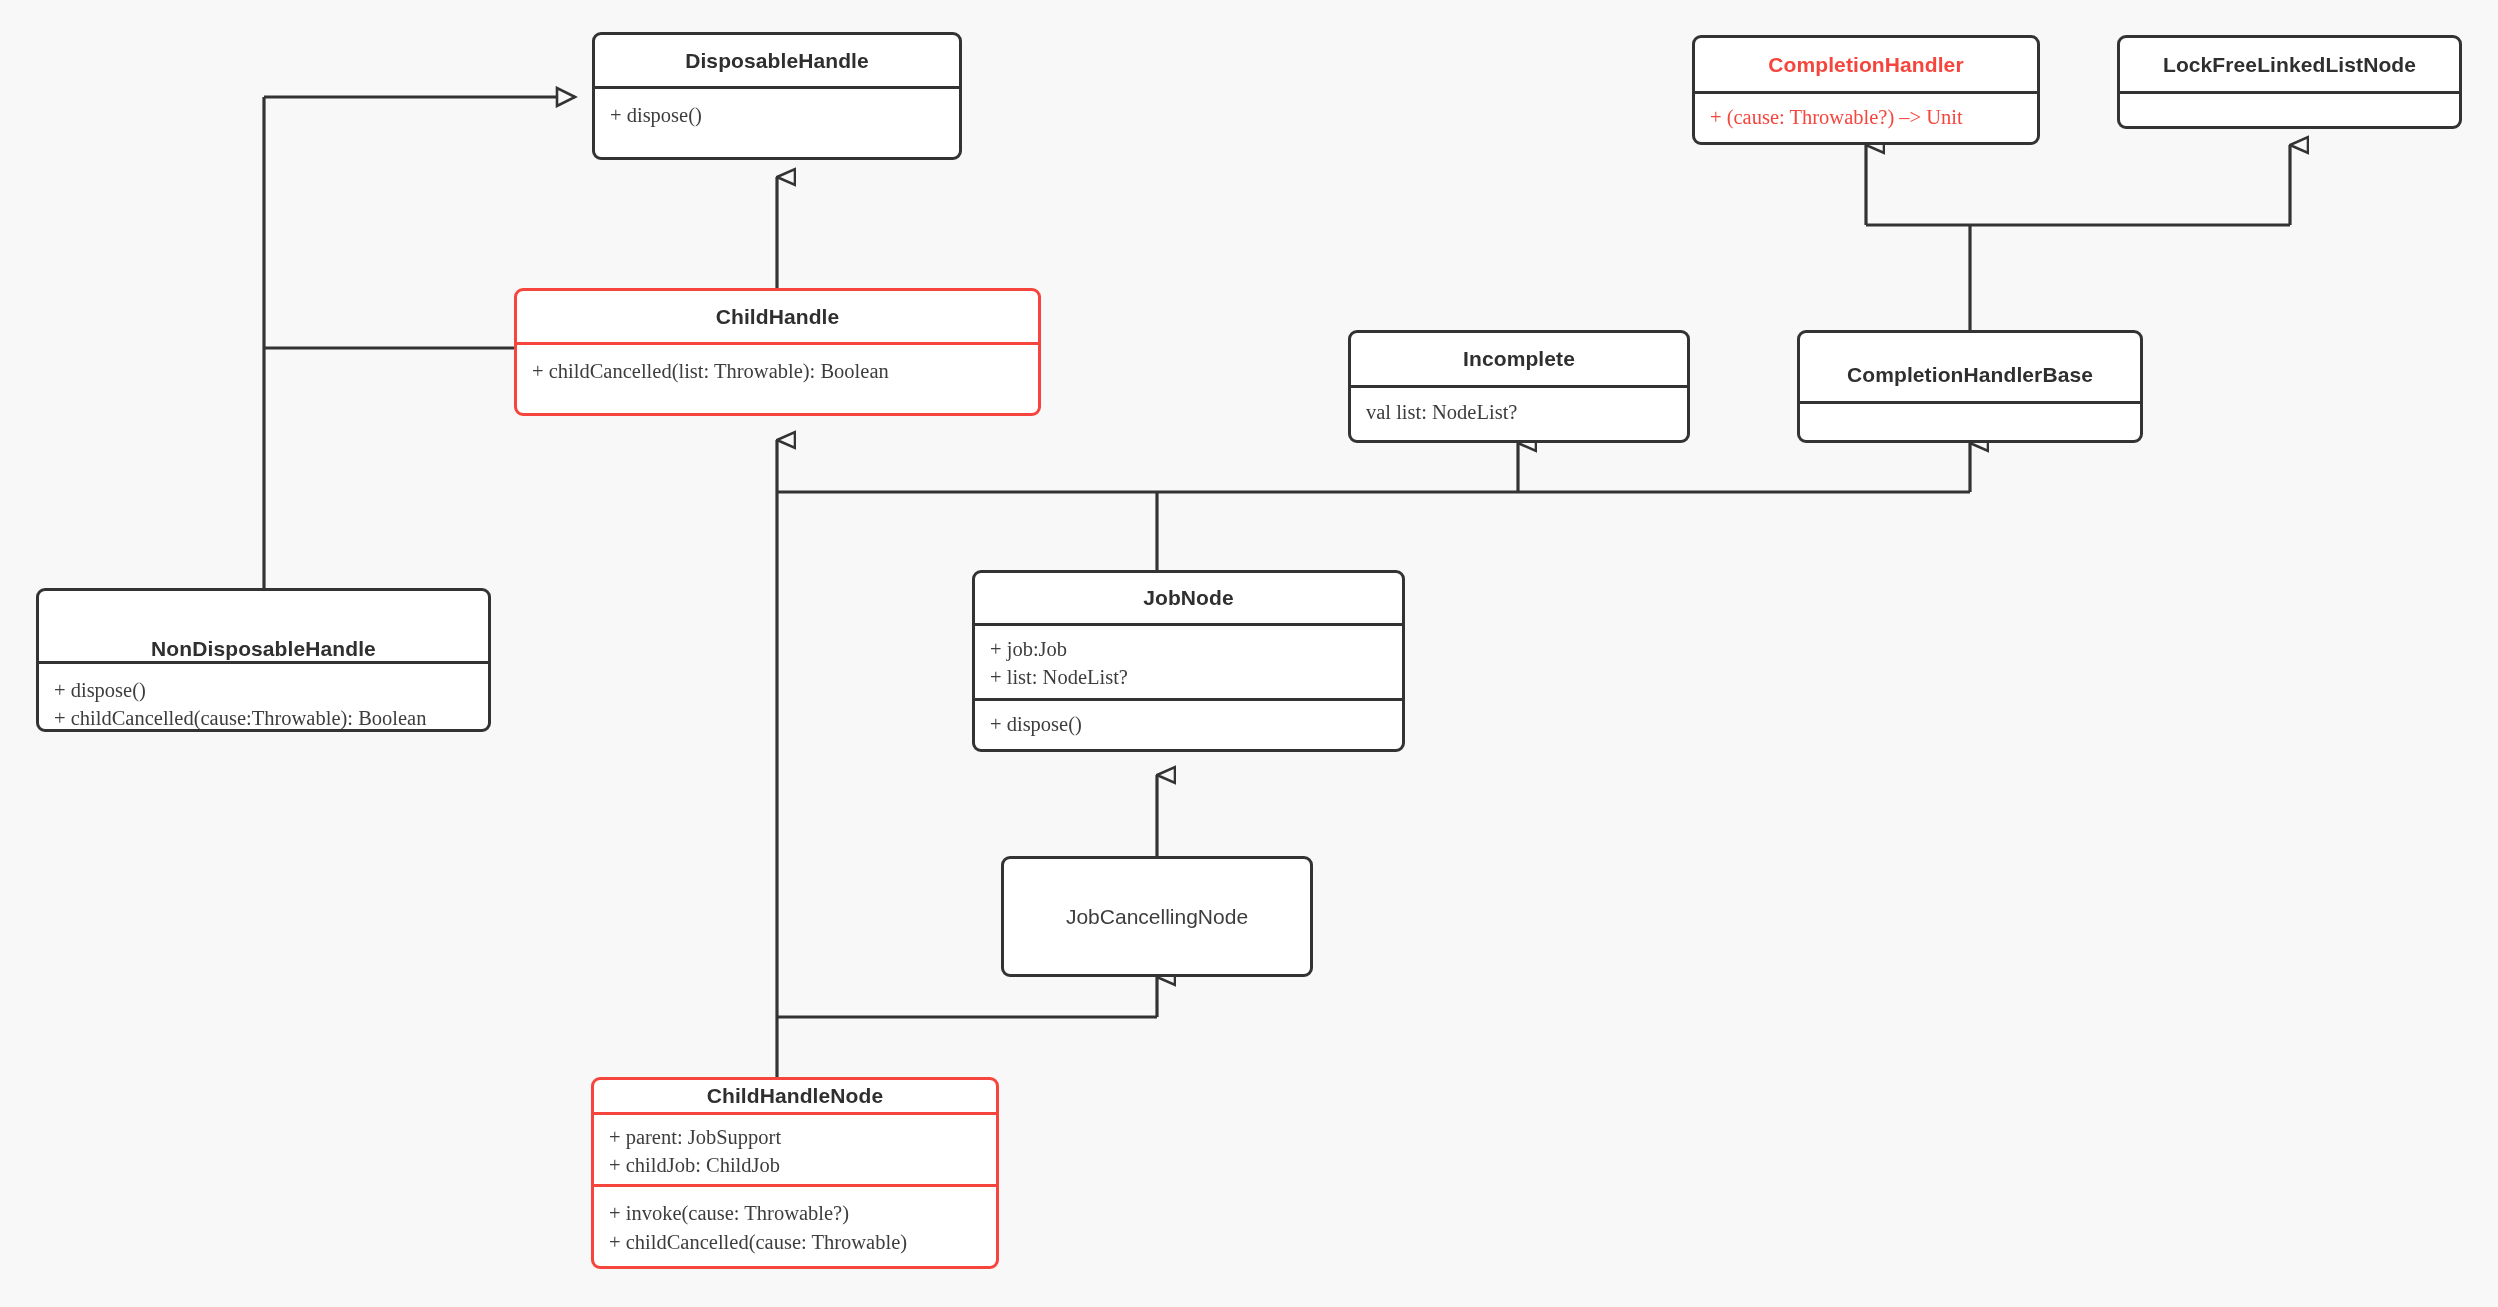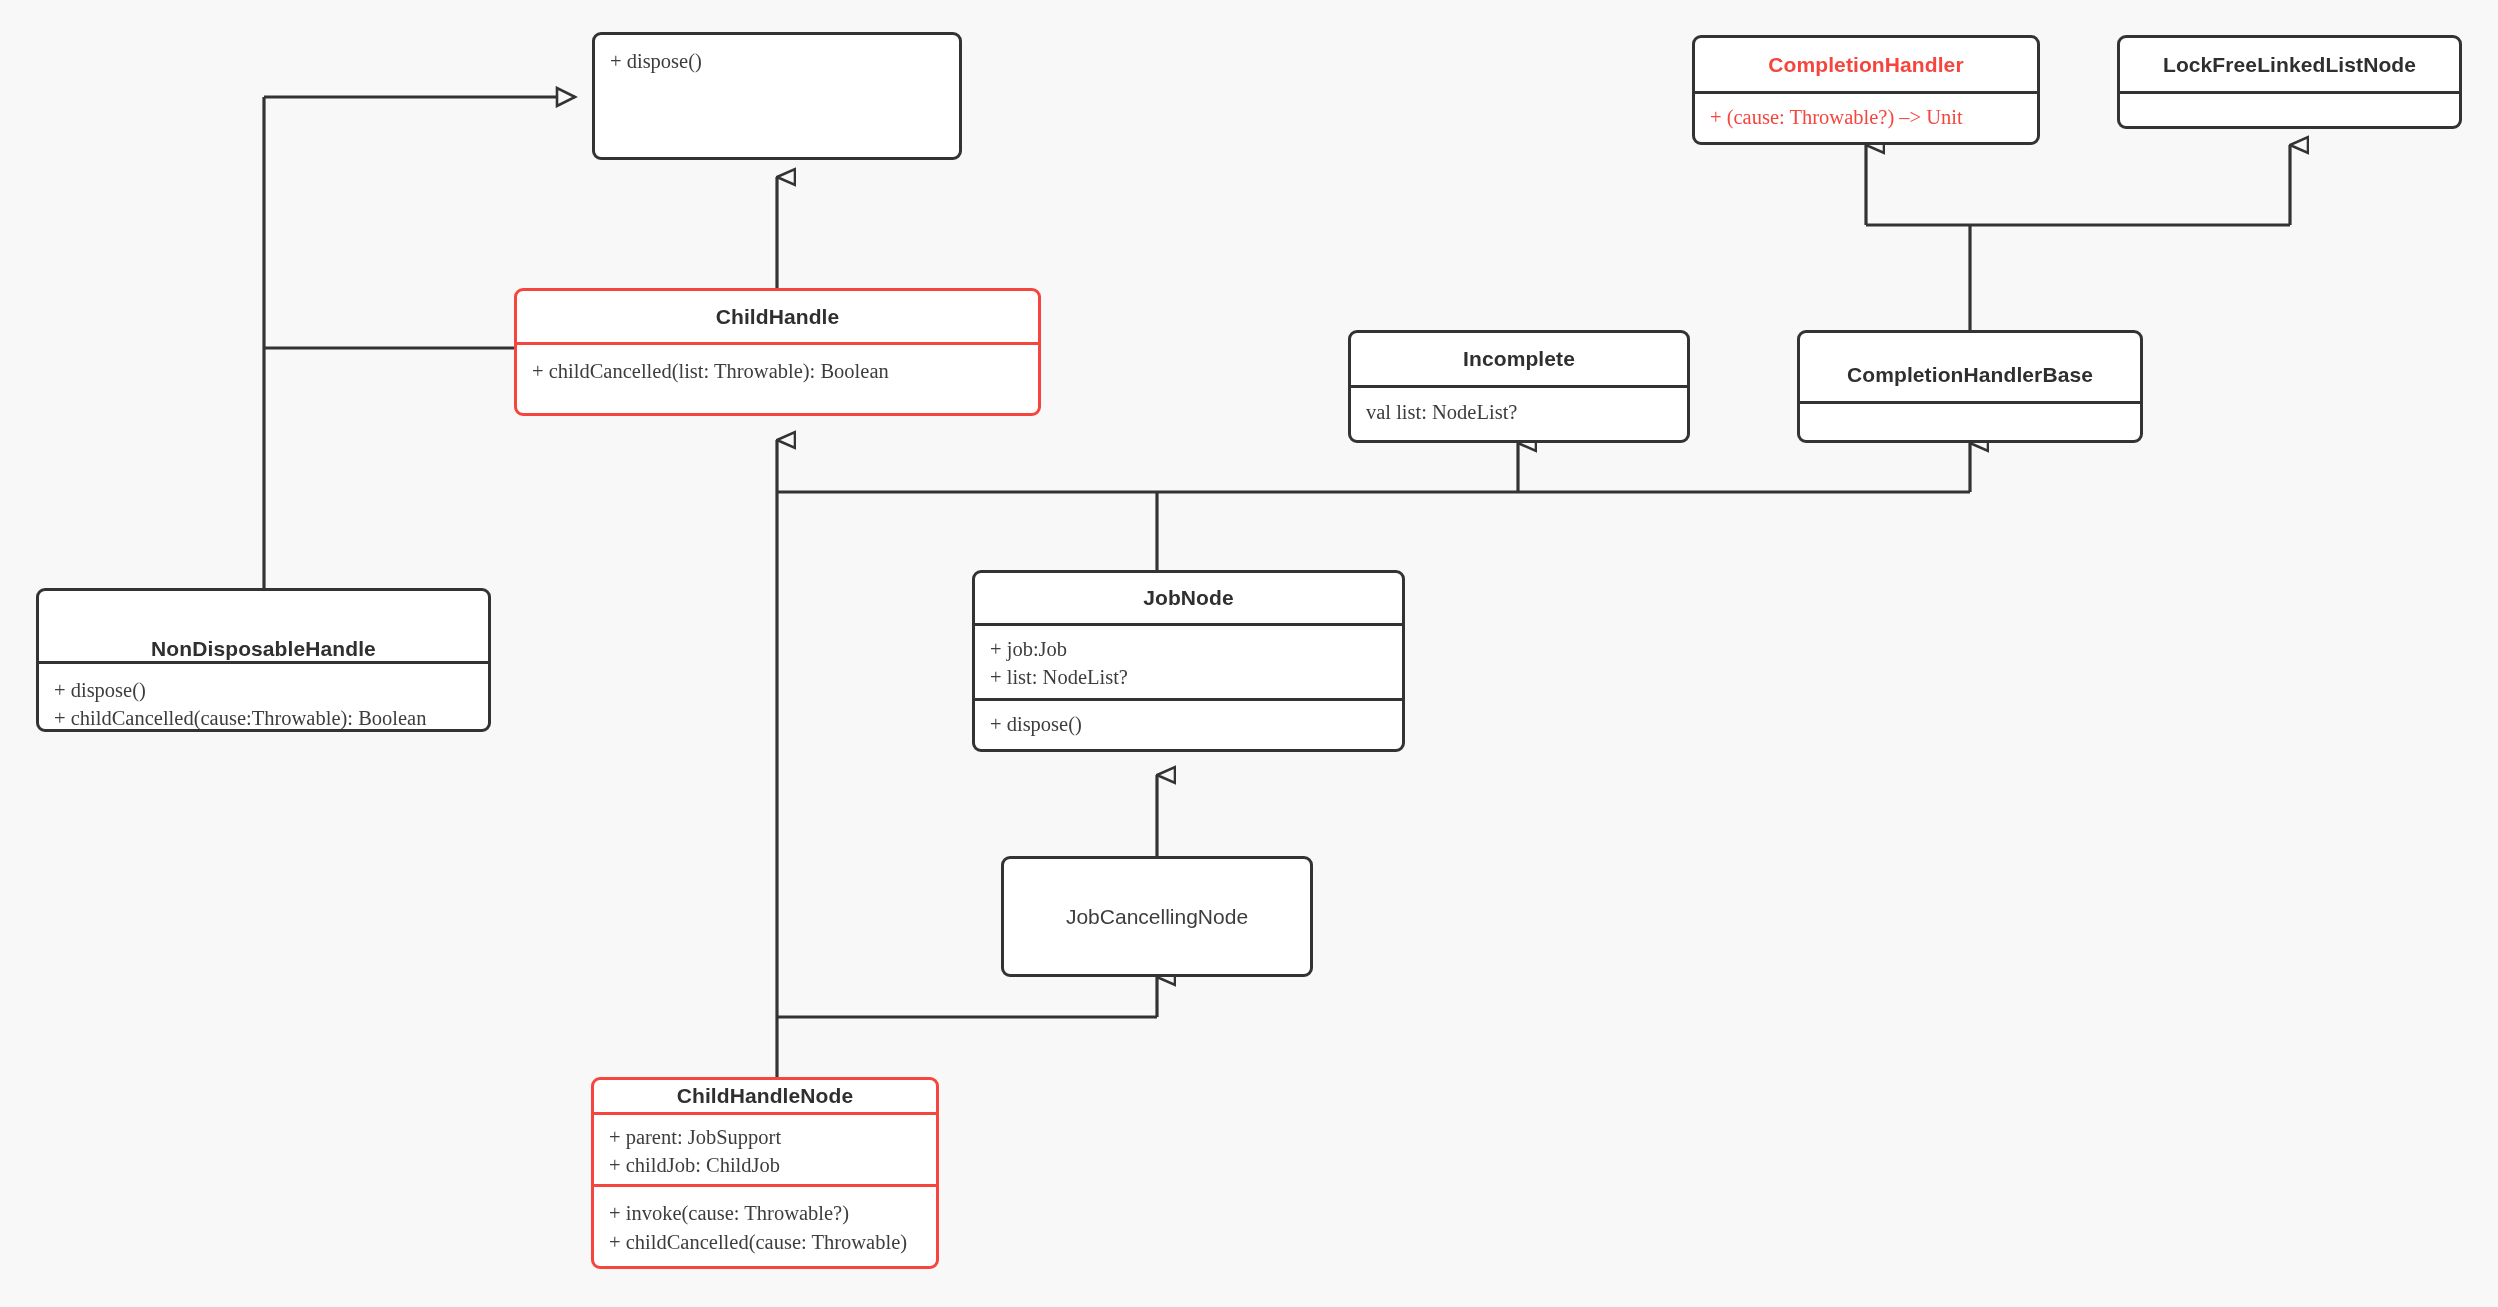--- a/index.html
+++ b/index.html
@@ -134,20 +134,21 @@
 
       <g>
         <path d="M777,1017 L1157,1017"></path>
         <path d="M1157,1017 L1157,977" marker-end="url(#hollow-tri-up)"></path>
       </g>
 
     </g>
   </svg>
 
   <div class="uml-class" style="left:592px; top:32px; width:370px; height:128px;">
+    <div class="compartment class-name" style="height:51px;">DisposableHandle</div>
     <div class="compartment members">
       <div class="member-row">+ dispose()</div>
     </div>
   </div>
 
   <div class="uml-class accent" style="left:514px; top:288px; width:527px; height:128px;">
     <div class="compartment class-name" style="height:51px;">ChildHandle</div>
     <div class="compartment members">
       <div class="member-row">+ childCancelled(list: Throwable): Boolean</div>
     </div>
@@ -193,21 +194,21 @@
     </div>
     <div class="compartment members" style="flex:1; padding-top:9px;">
       <div class="member-row">+ dispose()</div>
     </div>
   </div>
 
   <div class="uml-class" style="left:1001px; top:856px; width:312px; height:121px;">
     <div class="compartment plain-body" style="flex:1;">JobCancellingNode</div>
   </div>
 
-  <div class="uml-class accent" style="left:591px; top:1077px; width:348px; height:192px;">
+  <div class="uml-class accent" style="left:591px; top:1077px; width:408px; height:192px;">
     <div class="compartment class-name" style="height:48px;">ChildHandleNode</div>
     <div class="compartment members" style="padding-top:8px; padding-bottom:5px;">
       <div class="member-row">+ parent: JobSupport</div>
       <div class="member-row">+ childJob: ChildJob</div>
     </div>
     <div class="compartment members" style="flex:1; ">
       <div class="member-row">+ invoke(cause: Throwable?)</div>
       <div class="member-row">+ childCancelled(cause: Throwable)</div>
     </div>
   </div>

